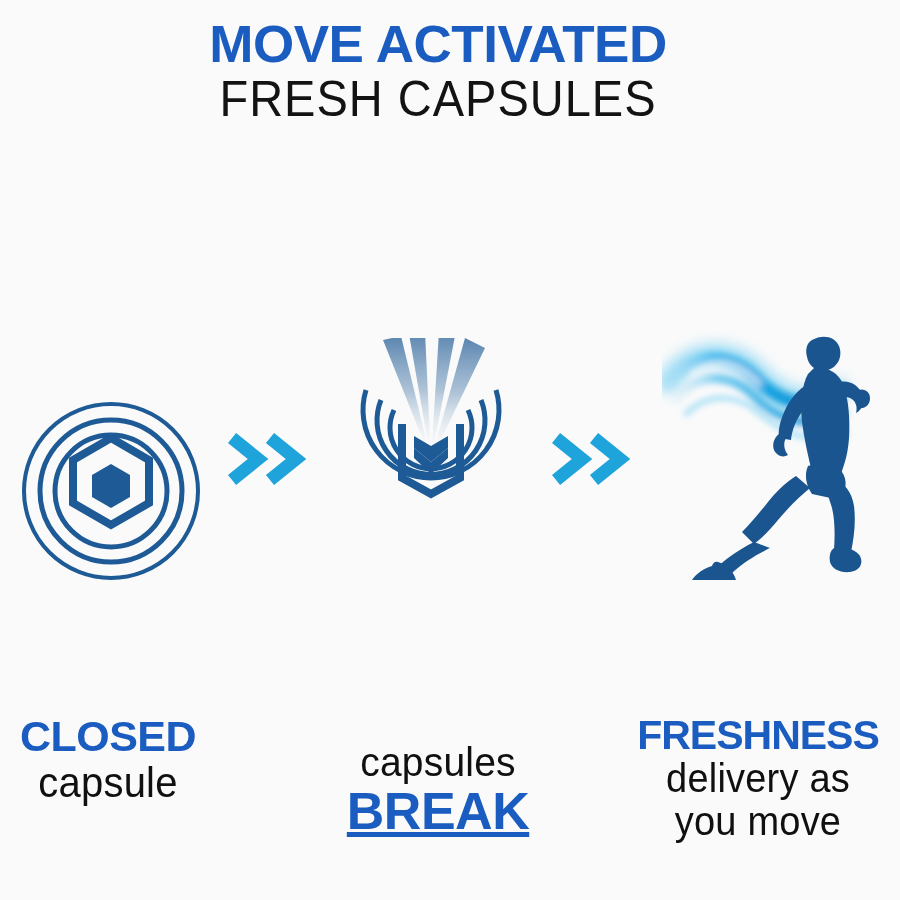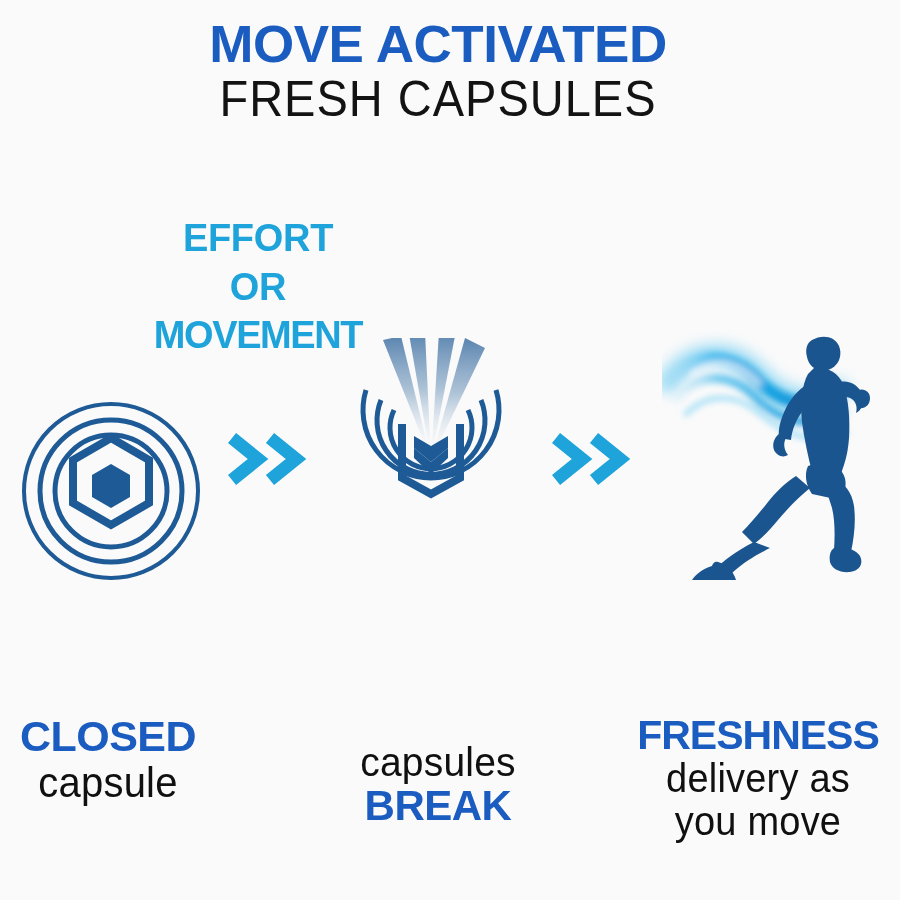--- a/index.html
+++ b/index.html
@@ -103,21 +103,21 @@
   .cap-bold {
     display: block;
     font-family: "Liberation Sans", sans-serif;
     font-weight: bold;
     color: #1a5cbf;
     font-size: 43px;
     line-height: 1.06;
     letter-spacing: -0.5px;
   }
   #caption-freshness .cap-bold { font-size: 41px; letter-spacing: -1px; }
-  #caption-break .cap-bold { font-size: 42px; }
+  #caption-break .cap-bold { font-size: 52px; text-decoration: underline; }
 
   .cap-thin {
     display: block;
     font-family: "Liberation Sans", sans-serif;
     font-weight: 300;
     color: #101010;
     font-size: 40px;
     line-height: 1.13;
     letter-spacing: 0.2px;
     transform: scaleY(1.05);
@@ -128,25 +128,20 @@
 </head>
 <body>
 
 <div id="poster">
 
   <div class="headline">
     <span class="headline-main">MOVE ACTIVATED</span>
     <span class="headline-sub">FRESH CAPSULES</span>
   </div>
 
-  <div class="effort-block">
-    <span class="ln">EFFORT</span>
-    <span class="ln">OR</span>
-    <span class="ln wide">MOVEMENT</span>
-  </div>
 
   <div class="stage">
 
     <div class="icon-slot" id="closed-capsule" style="top:18px;">
       <svg width="186" height="186" viewBox="0 0 186 186" aria-hidden="true">
         <g fill="none" stroke="#1d5a96">
           <circle cx="93" cy="93" r="87" stroke-width="4"></circle>
           <circle cx="93" cy="93" r="71" stroke-width="5"></circle>
           <circle cx="93" cy="93" r="56" stroke-width="5"></circle>
         </g>

